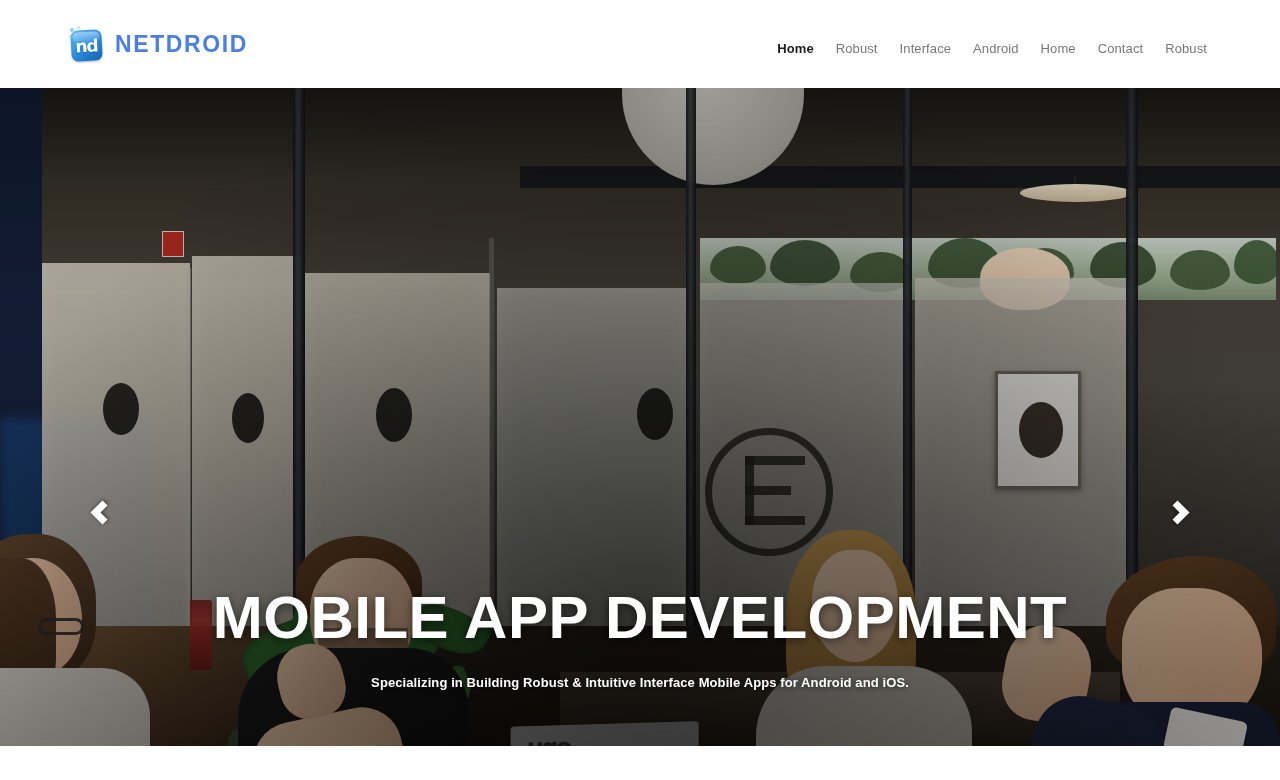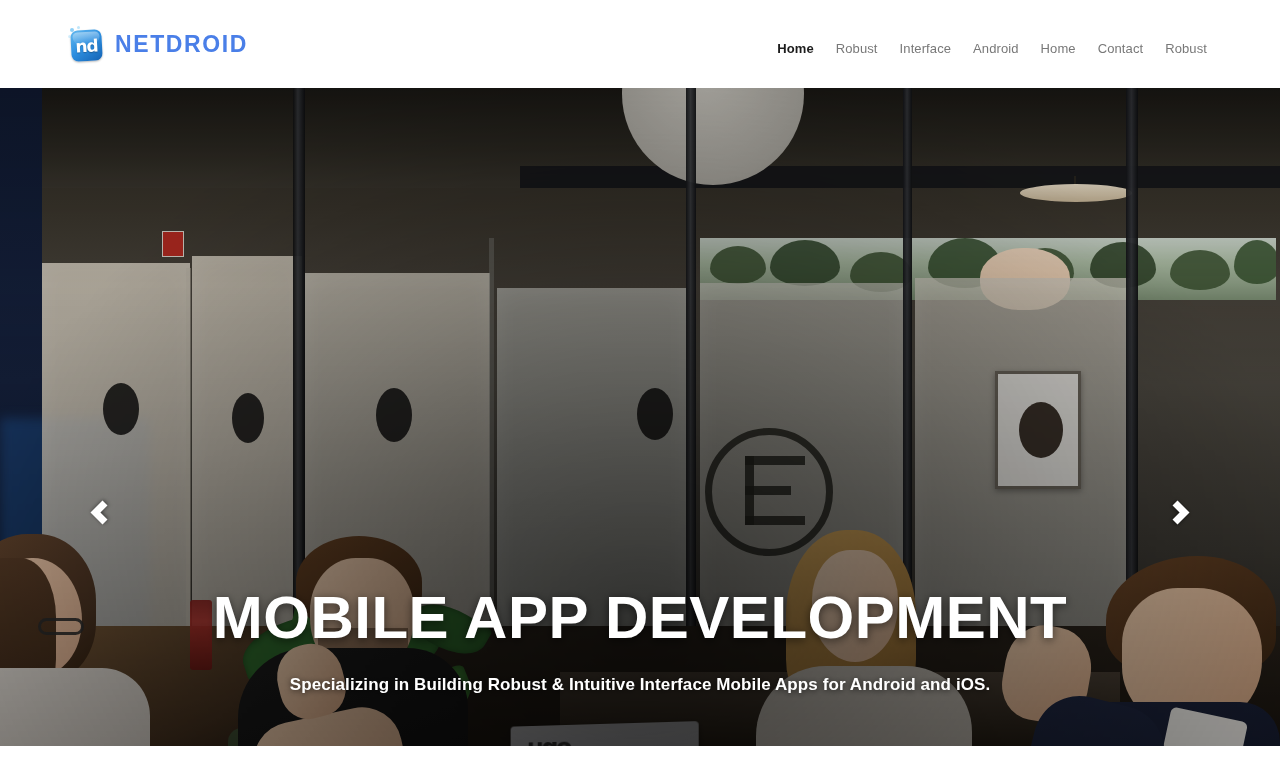--- a/index.html
+++ b/index.html
@@ -405,21 +405,21 @@
     font-size:60px;
     font-weight:700;
     letter-spacing:.5px;
     line-height:1.05;
     text-shadow:0 2px 10px rgba(0,0,0,.55);
     font-family:"Liberation Sans", sans-serif;
   }
   .hero-sub{
     margin-top:26px;
     color:#ffffff;
-    font-size:17px;
+    font-size:13px;
     font-weight:700;
     letter-spacing:.1px;
     text-shadow:0 1px 6px rgba(0,0,0,.7);
   }
 
   .hero-arrow{
     position:absolute; top:402px;
     width:44px; height:44px;
     display:flex; align-items:center; justify-content:center;
     cursor:pointer; z-index:8;

